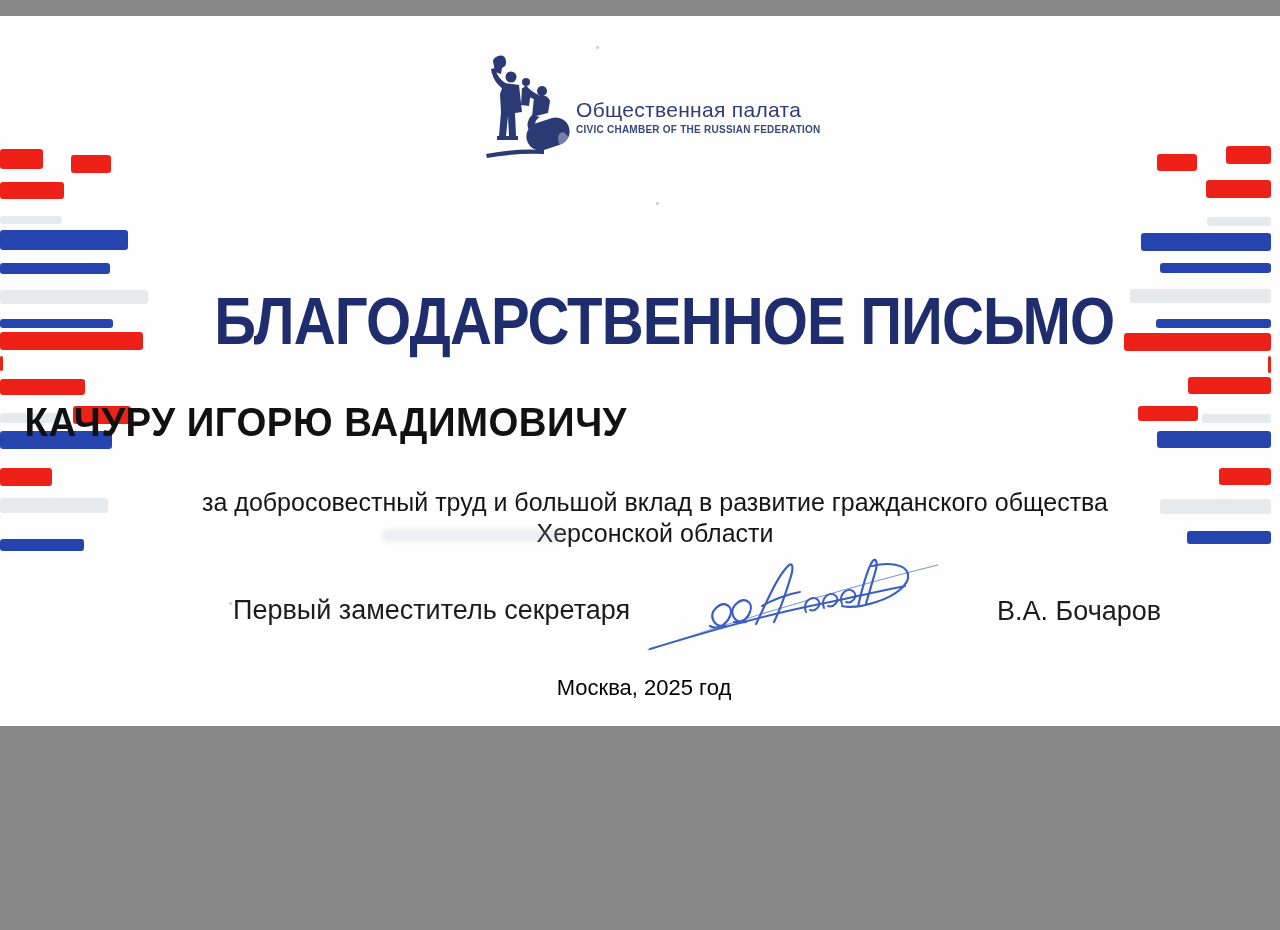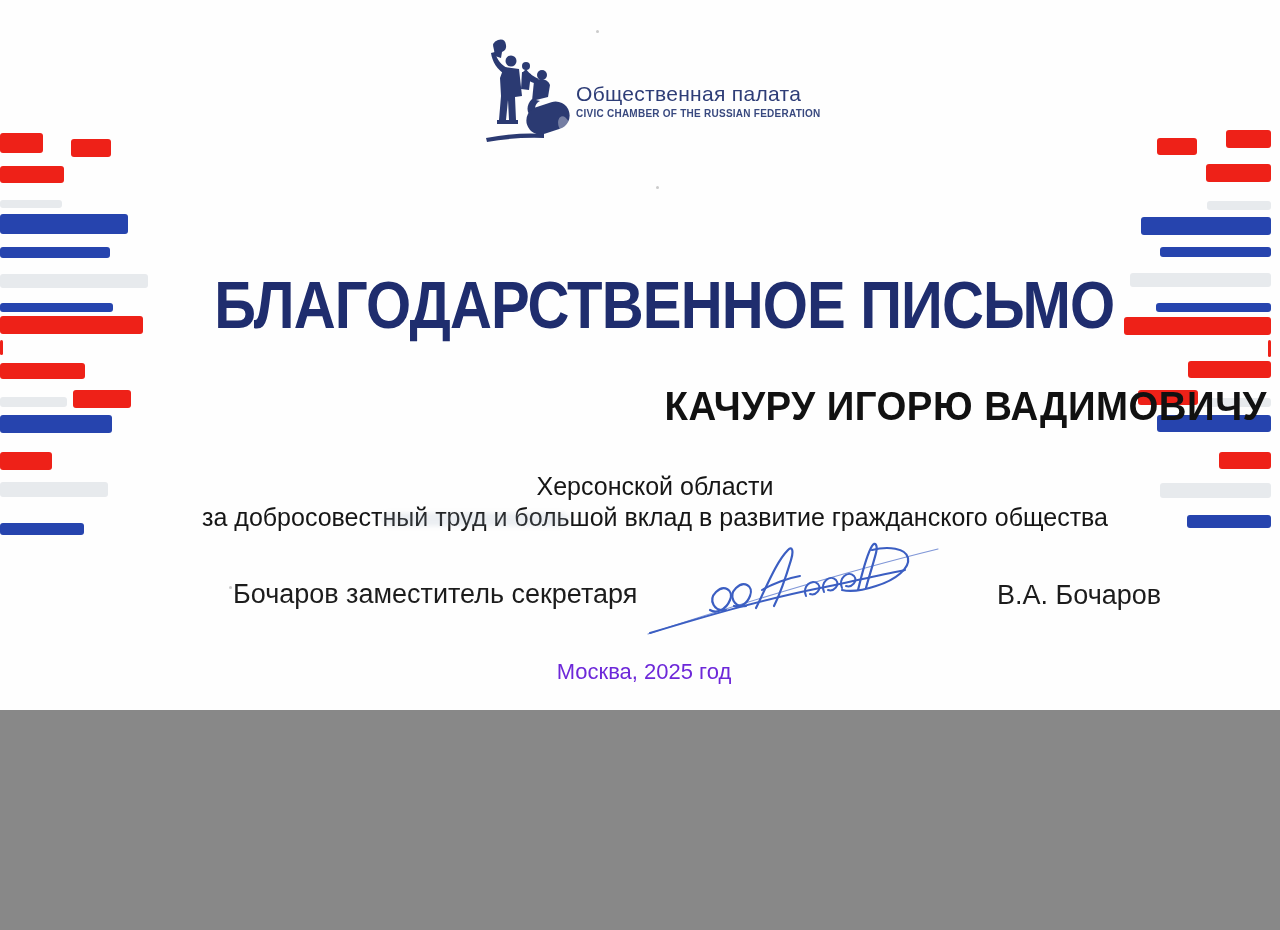--- a/index.html
+++ b/index.html
@@ -1,17 +1,17 @@
 <!DOCTYPE html>
 <html style="--red: #ee2118; --blue: #2644ae; --gray: #e7eaed; --navy: #1f2d6e; --logo_navy: #2b3a72; --ink_blue: #3b5ec2;"><head>
 <meta charset="utf-8">
 <style>
   html,body{margin:0;padding:0;background:#888;}
   .page{
-    position:relative;width:1280px;height:710px;margin:0 auto;
+    position:relative;width:1280px;height:710px;margin:16px auto;
     background:#fefefe;overflow:hidden;
     font-family:"Liberation Sans","DejaVu Sans",sans-serif;
     color:#1b1b1b;
   }
   .bar{position:absolute;border-radius:3px;}
   .bars-host{position:absolute;top:0;bottom:0;}
   #left-bars{left:0;width:160px;}
   #right-bars{right:9px;width:160px;}
 
   .header{position:absolute;top:38px;left:478px;display:flex;align-items:flex-start;}
@@ -19,34 +19,34 @@
   .org-text{margin-left:4px;padding-top:46px;line-height:1;}
   .org-line{font-size:21px;letter-spacing:.3px;color:#2e3d77;line-height:20px;font-weight:400;}
   .org-en{font-size:10px;letter-spacing:.25px;color:#39497f;margin-top:5px;font-weight:700;}
 
   .title-wrap{position:absolute;top:272px;left:0;right:0;text-align:center;padding-left:48px;}
   .title-text{
     display:inline-block;font-weight:700;font-size:66px;line-height:66px;
     letter-spacing:-1px;color:var(--navy);
     transform:scaleX(.88);transform-origin:center;white-space:nowrap;
   }
-  .recipient-wrap{position:absolute;top:386px;left:12px;right:0;text-align:right;}
+  .recipient-wrap{position:absolute;top:386px;left:12px;right:0;text-align:left;}
   .recipient-text{
     display:inline-block;font-weight:700;font-size:40px;line-height:40px;
     letter-spacing:.5px;color:#111;transform:scaleX(.96);transform-origin:center;white-space:nowrap;
   }
   .body-wrap{position:absolute;top:471px;left:30px;right:0;text-align:center;font-size:25px;line-height:31px;color:#161616;}
   .ghost-smudge{position:absolute;left:382px;top:513px;width:186px;height:13px;background:rgba(160,175,195,.20);filter:blur(2px);border-radius:6px;}
 
   .sig-row{position:absolute;left:0;right:0;top:0;height:0;}
   .sig-title{position:absolute;left:233px;top:578px;font-size:27px;line-height:32px;color:#1c1c1c;}
   .sig-name{position:absolute;left:997px;top:579px;font-size:27px;line-height:32px;color:#1c1c1c;}
   .sig-ink{position:absolute;left:630px;top:535px;width:320px;height:115px;}
 
-  .place-wrap{position:absolute;top:658px;left:8px;right:0;text-align:center;font-size:22px;line-height:28px;color:#6d28d9;}
+  .place-wrap{position:absolute;top:658px;left:8px;right:0;text-align:center;font-size:22px;line-height:28px;color:#000000;}
 
   #tricolor{position:absolute;left:365px;top:903px;width:550px;height:25px;display:flex;}
   #tricolor .seg{flex:1 1 0;height:100%;}
 
   .speck{position:absolute;width:3px;height:3px;border-radius:50%;background:#555;opacity:.3;}
 </style>
 </head>
 <body>
 
 <div class="page">
@@ -126,27 +126,27 @@
 
   <div class="title-wrap">
     <span class="title-text">БЛАГОДАРСТВЕННОЕ ПИСЬМО</span>
   </div>
 
   <div class="recipient-wrap">
     <span class="recipient-text">КАЧУРУ ИГОРЮ ВАДИМОВИЧУ</span>
   </div>
 
   <div class="body-wrap">
+    <div>за добросовестный труд и большой вклад в развитие гражданского общества</div>
     <div>Херсонской области</div>
-    <div>за добросовестный труд и большой вклад в развитие гражданского общества</div>
   </div>
   <div class="ghost-smudge"></div>
 
   <div class="sig-row">
-    <div class="sig-title">Бочаров заместитель секретаря</div>
+    <div class="sig-title">Первый заместитель секретаря</div>
     <svg class="sig-ink" viewBox="0 0 320 115" aria-hidden="true">
       <g fill="none" stroke="#3b5ec2" stroke-linecap="round" stroke-linejoin="round">
 
         <path d="M18 99 C90 75 210 38 308 14" stroke-width="1.1" opacity="0.65"></path>
 
         <path d="M20 98 C70 83 130 65 190 53 C220 47 250 40 275 35" stroke-width="2"></path>
 
         <path d="M96 75 C84 77 78 65 86 57 C94 49 104 55 100 65 C96 75 86 79 80 75" stroke-width="2.2"></path>
         <path d="M116 71 C104 73 98 61 106 53 C114 45 124 51 120 61 C117 69 110 73 104 71" stroke-width="2.2"></path>
 

